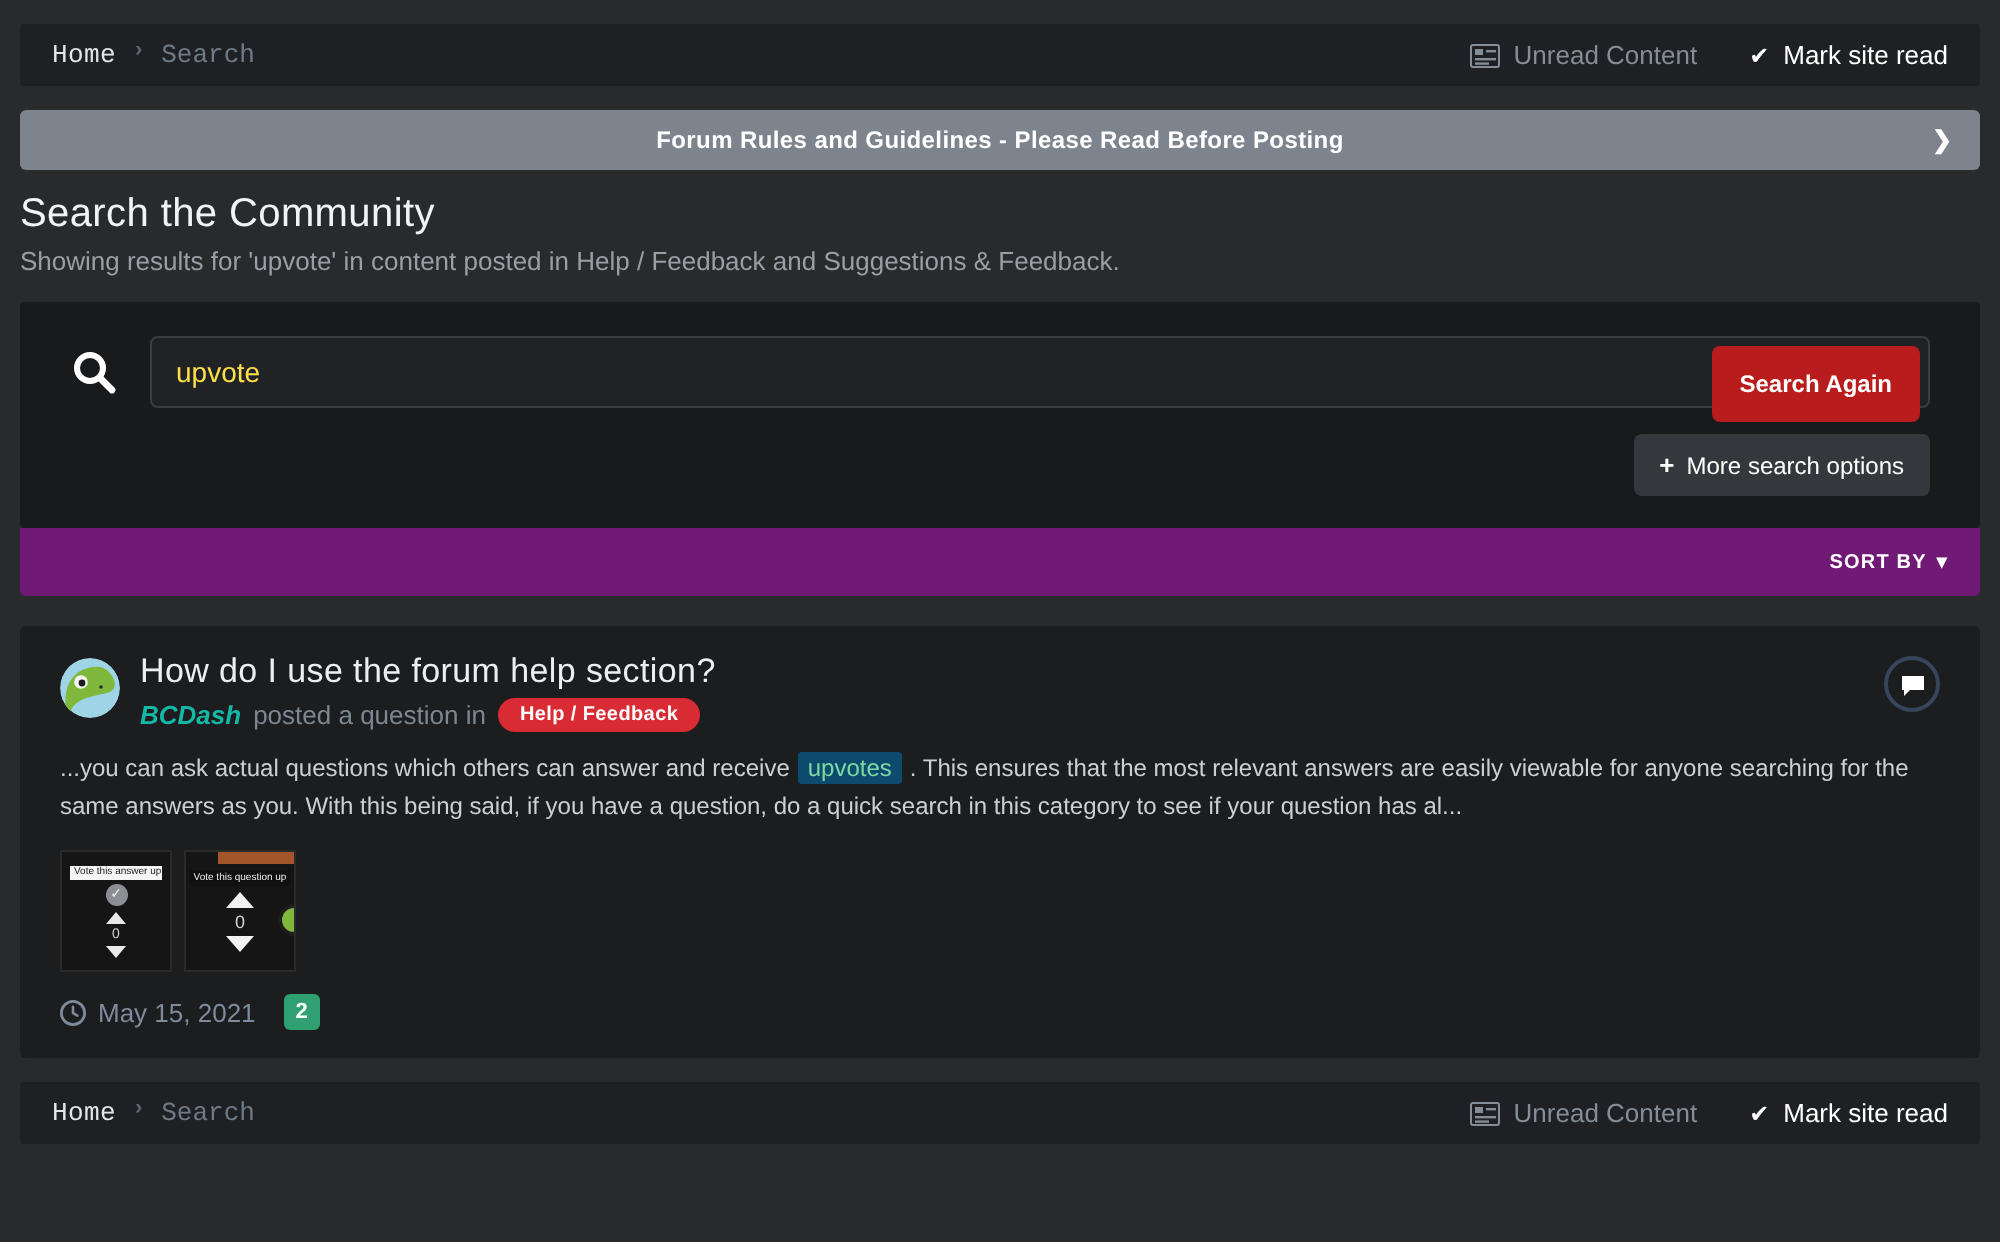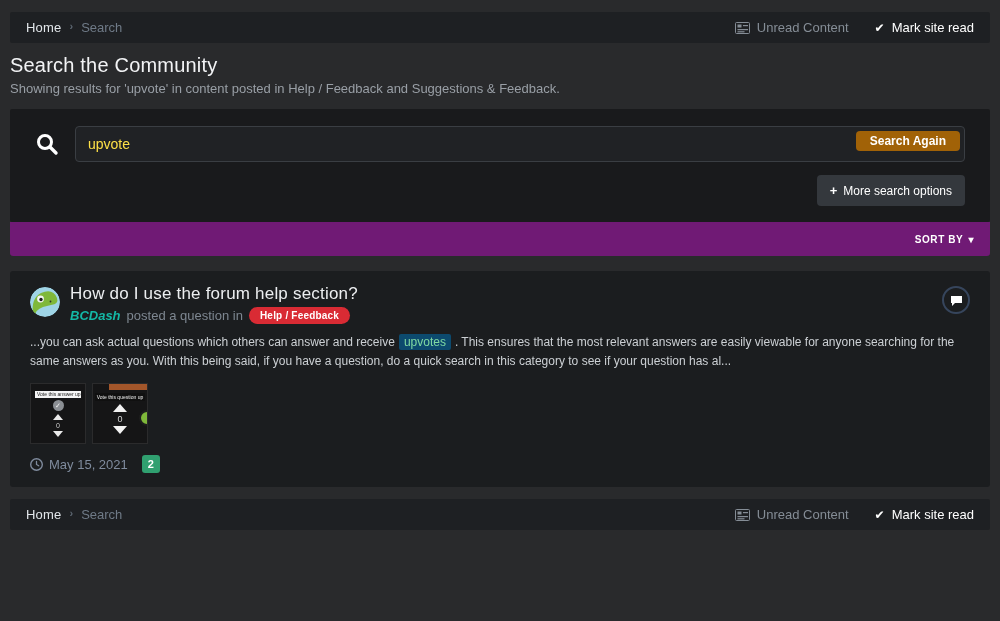--- a/index.html
+++ b/index.html
@@ -10,21 +10,21 @@
     color:#e6e8ea;
   }
   .wrap { padding:12px 10px 0 10px; }
 
   
   .crumbbar {
     background:#1e2023; border-radius:2px;
     display:flex; align-items:center; justify-content:space-between;
     padding:8px 16px; font-size:13px;
   }
-  .crumbs { display:flex; align-items:flex-start; gap:8px; }
+  .crumbs { display:flex; align-items:flex-start; gap:8px;font-family:Liberation Mono, monospace; }
   .crumb-home { color:#e2e6ea; letter-spacing:.2px; cursor:pointer; }
   .crumb-sep { color:#5d6772; font-size:11px; font-weight:bold; }
   .crumb-current { color:#6f7a87; }
   .bar-actions { display:flex; align-items:center; gap:26px; font-size:13px;margin-left:22px; }
   .action-unread { color:#858d96; display:flex; align-items:center; gap:7px; cursor:pointer; }
   .action-mark { color:#ffffff; display:flex; align-items:center; gap:7px; cursor:pointer; }
   .check-glyph { font-size:12px; }
 
   
   .banner {
@@ -43,22 +43,22 @@
   .search-panel { margin-top:13px; background:#191a1c; border-radius:2px; padding:17px 25px 16px 25px; }
   .search-row { display:flex; align-items:center; }
   .mag-icon { width:24px; height:24px; margin-right:16px; flex:none; }
   .search-field { position:relative; flex:1; }
   .search-input {
     width:100%; height:36px; background:#202225; border:1px solid #3a3e43;
     border-radius:4px; color:#fde047; font-size:14px; padding:0 130px 0 12px;
     font-family:"Liberation Sans", sans-serif; outline:none;
   }
   .search-again {
-    position:absolute; right:5px; top:5px; height:20px;
-    background:#a16207; color:#fff; border:none; border-radius:4px;
+    position:absolute; right:5px; top:5px; height:38px;
+    background:#b91c1c; color:#fff; border:none; border-radius:4px;
     font-size:12px; font-weight:bold; padding:0 14px; cursor:pointer;
     font-family:"Liberation Sans", sans-serif;
   }
   .options-row { display:flex; justify-content:flex-end; margin-top:13px; }
   .more-options {
     background:#34383d; color:#fff; border:none; border-radius:4px;
     font-size:12px; padding:8px 13px; cursor:pointer; display:flex; align-items:center; gap:6px;
     font-family:"Liberation Sans", sans-serif;
   }
   .plus-glyph { font-weight:bold; font-size:13px; }
@@ -153,20 +153,24 @@
           </svg>
         <span>Unread Content</span>
       </span>
       <span class="action-mark">
         <span class="check-glyph">✔</span>
         <span>Mark site read</span>
       </span>
     </div>
   </div>
 
+  <div class="banner">
+    <span class="banner-text">Forum Rules and Guidelines - Please Read Before Posting</span>
+    <span class="banner-chevron">❯</span>
+  </div>
 
   <h1 class="page-title">Search the Community</h1>
   <div class="page-subtitle">Showing results for 'upvote' in content posted in Help / Feedback and Suggestions &amp; Feedback.</div>
 
   <div class="search-panel">
     <div class="search-row">
       <svg class="mag-icon" viewBox="0 0 24 24">
         <circle cx="10" cy="10" r="6.5" fill="none" stroke="#ffffff" stroke-width="3"></circle>
         <line x1="15" y1="15" x2="21" y2="21" stroke="#ffffff" stroke-width="3.4" stroke-linecap="round"></line>
       </svg>

